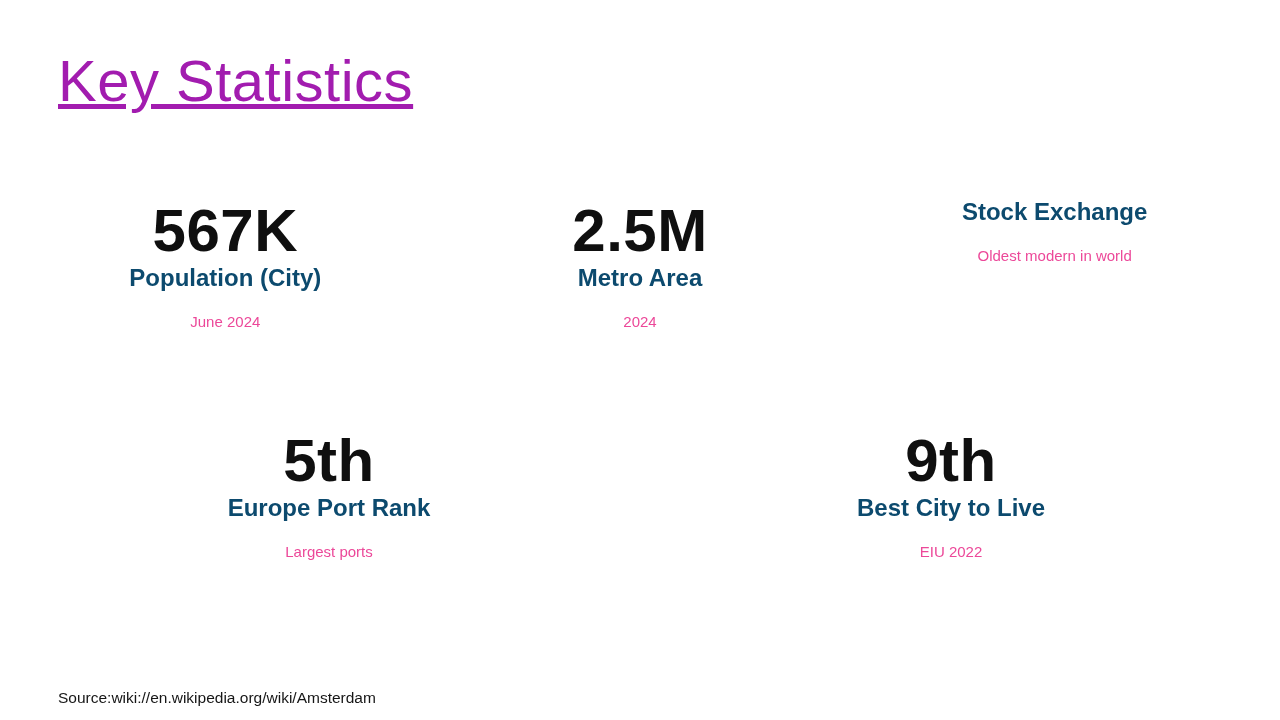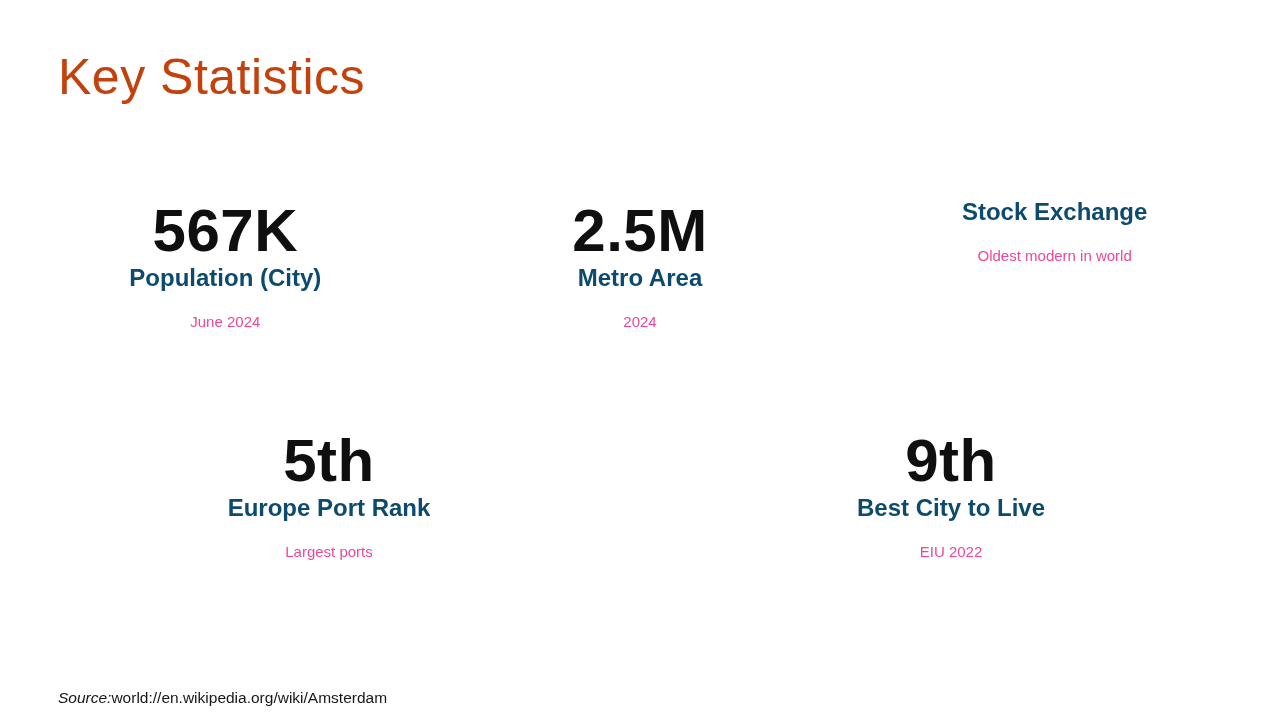--- a/index.html
+++ b/index.html
@@ -12,25 +12,26 @@
   .slide {
     position: relative;
     width: 1280px;
     height: 720px;
     background: #ffffff;
   }
   .slide-title {
     position: absolute;
     left: 58px;
     top: 52px;
-    font-size: 50px;
+    font-size: 58px;
     font-weight: 400;
     letter-spacing: 0.5px;
-    color: #c2410c;
+    color: #a21caf;
     line-height: 1.0;
+    text-decoration: underline;
   }
   .stats-row {
     position: absolute;
     left: 18px;
     right: 18px;
     display: grid;
   }
   .stats-row.row-1 {
     top: 198px;
     grid-template-columns: 1fr 1fr 1fr;
@@ -64,21 +65,20 @@
   }
   .source-line {
     position: absolute;
     left: 58px;
     bottom: 12px;
     font-size: 15.5px;
     color: #161616;
     line-height: 20px;
   }
   .source-label {
-    font-style: italic;
   }
 </style>
 </head>
 <body>
 
 <div class="slide">
 
   <h1 class="slide-title">Key Statistics</h1>
 
   <div class="stats-row row-1">
@@ -112,16 +112,16 @@
 
     <div class="stat">
       <div class="stat-value">9th</div>
       <div class="stat-label">Best City to Live</div>
       <div class="stat-detail">EIU 2022</div>
     </div>
 
   </div>
 
   <div class="source-line">
-    <span class="source-label">Source:</span><span>world://en.wikipedia.org/wiki/Amsterdam</span>
+    <span class="source-label">Source:</span><span>wiki://en.wikipedia.org/wiki/Amsterdam</span>
   </div>
 
 </div>
 
 </body></html>

